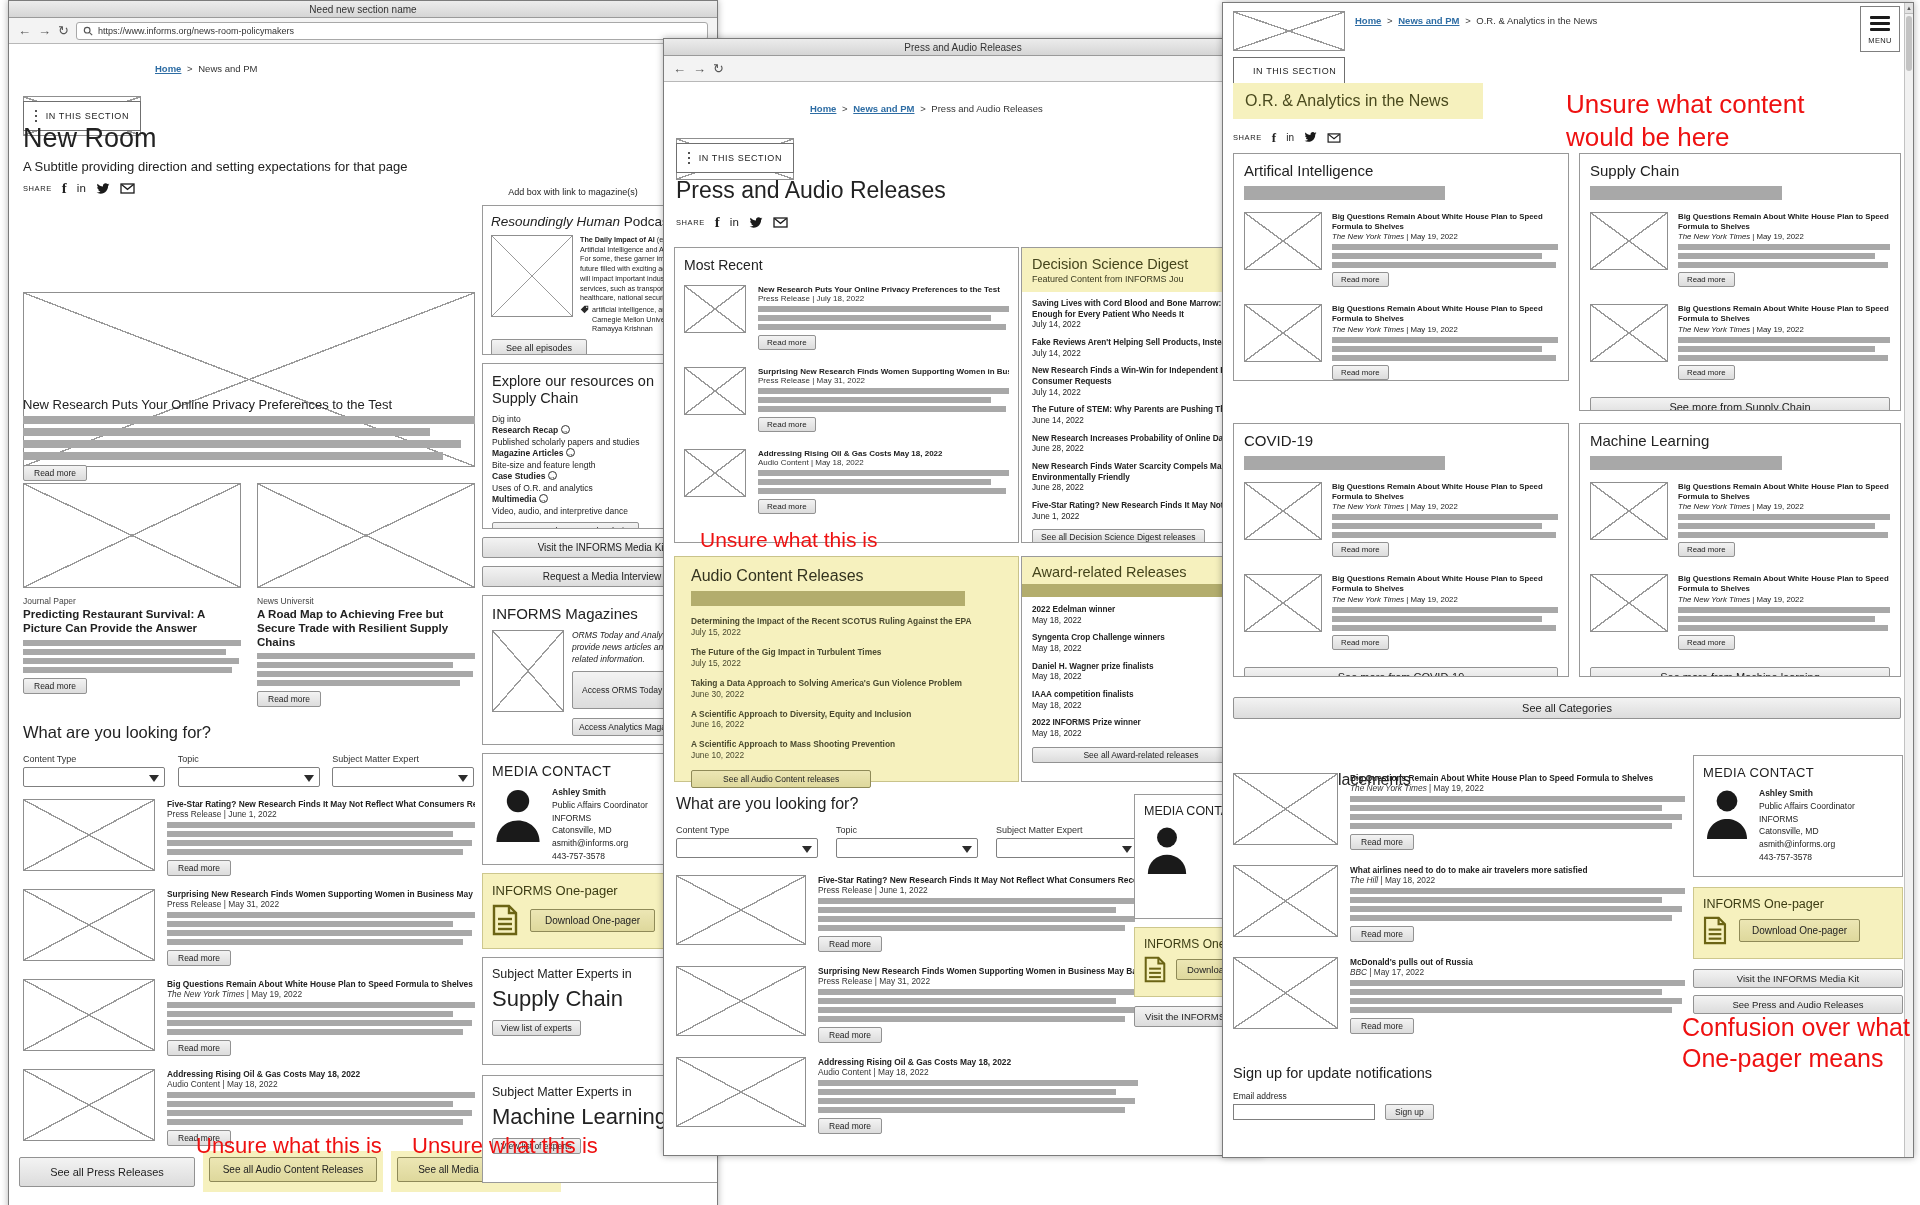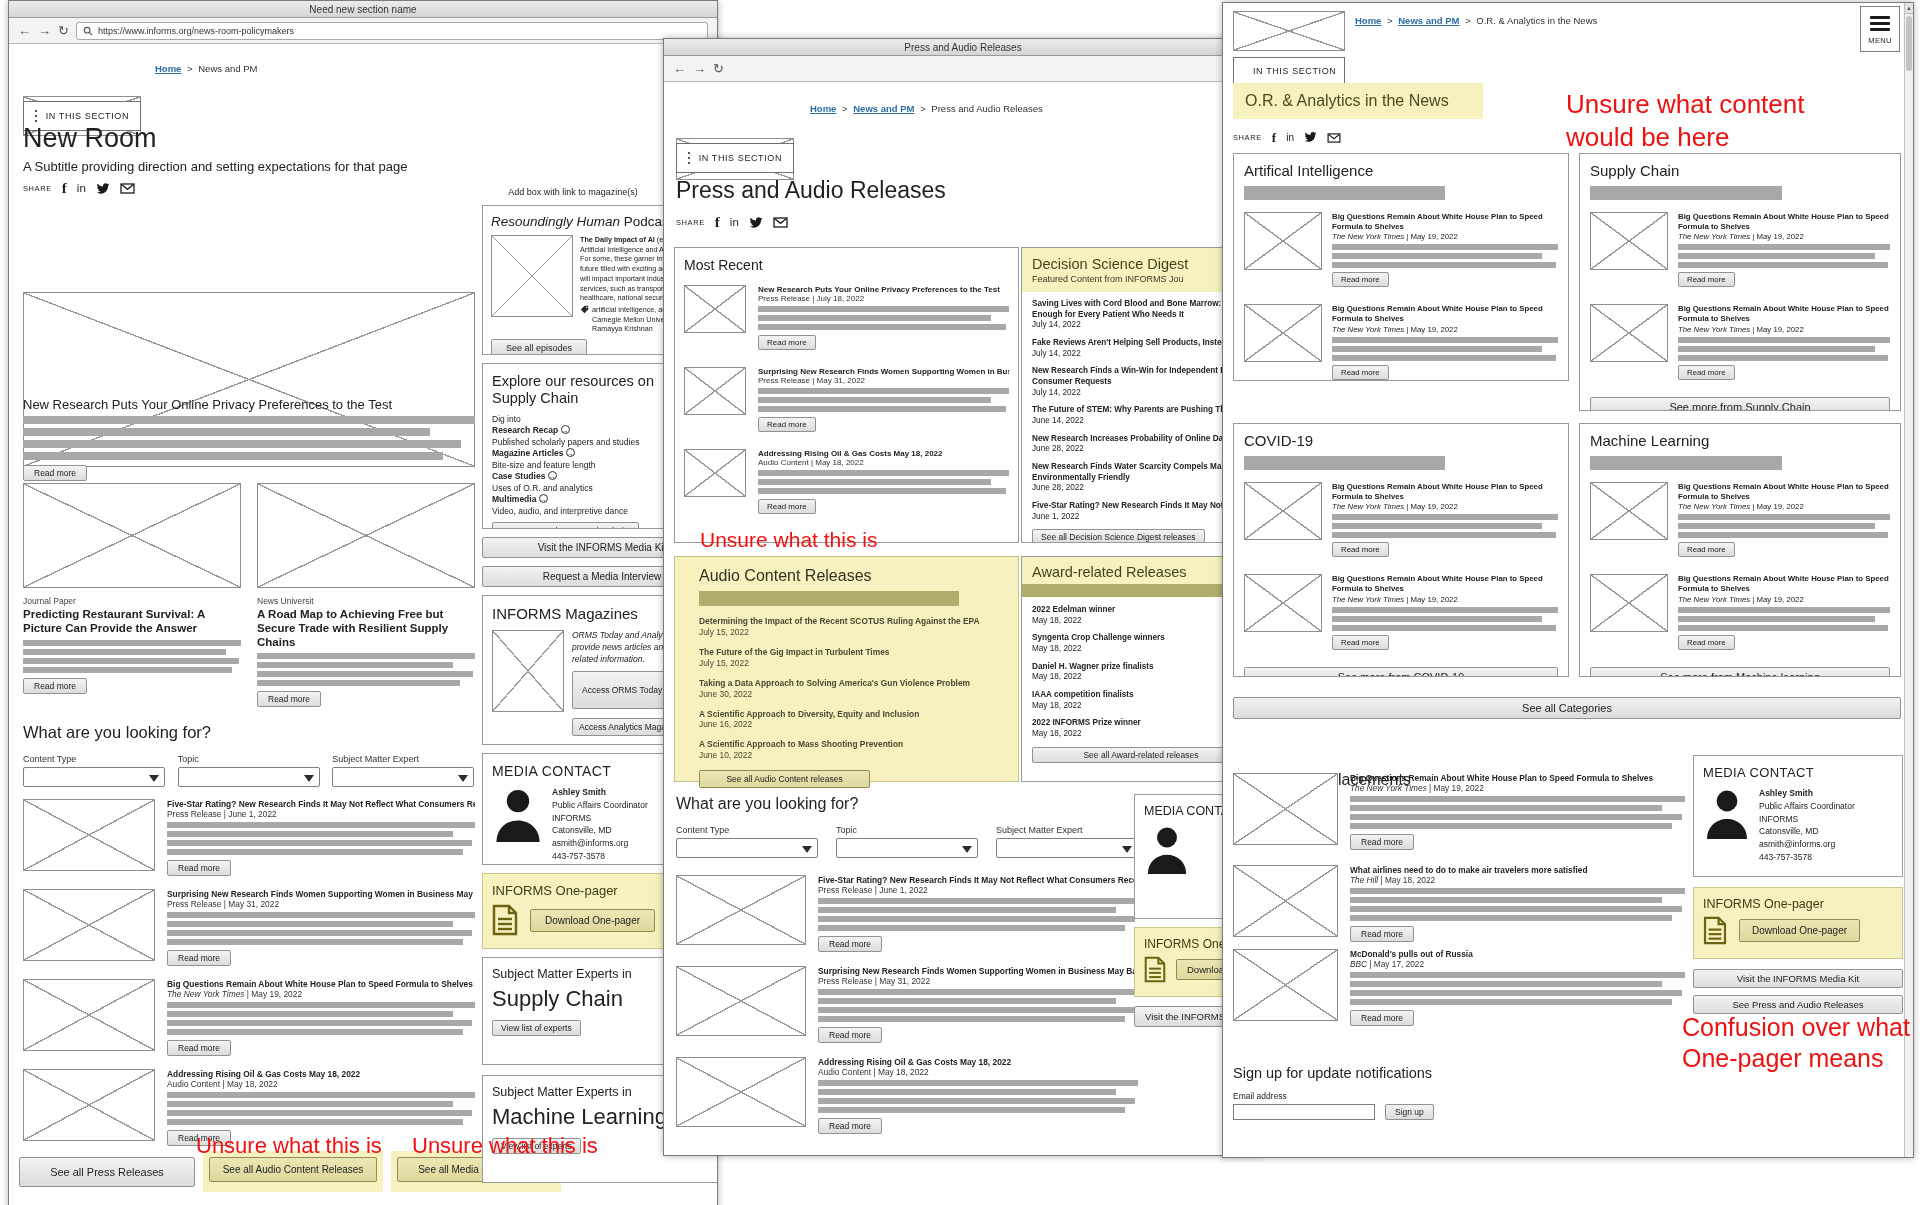--- a/index.html
+++ b/index.html
@@ -469,21 +469,21 @@
             <div class="d">June 28, 2022</div>
           </div>
         <div class="dsd-it">
             <div class="l nw">Five-Star Rating? New Research Finds It May Not R</div>
             <div class="d">June 1, 2022</div>
           </div>
         <span class="btn" style="font-size:8.5px;padding:2px 8px">See all Decision Science Digest releases</span>
       </div>
     </div>
 
-    <div class="abs ybox" style="left:10px;top:517px;width:345px;height:226px;padding:10px 24px;border:1px solid #c9c38b">
+    <div class="abs ybox" style="left:10px;top:517px;width:345px;height:226px;padding:10px 16px;border:1px solid #c9c38b">
       <div style="font-size:16px;color:#33331f">Audio Content Releases</div>
       <div class="obar" style="width:88%;margin:6px 0 10px"></div>
       <div class="aud-it">
           <div class="l nw">Determining the Impact of the Recent SCOTUS Ruling Against the EPA</div>
           <div class="d">July 15, 2022</div>
         </div>
       <div class="aud-it">
           <div class="l nw">The Future of the Gig Impact in Turbulent Times</div>
           <div class="d">July 15, 2022</div>
         </div>
@@ -806,21 +806,21 @@
           <div class="a-m" style="font-size:8.3px"><span class="it">The New York Times</span><span> | May 19, 2022</span></div>
           <div>
               <div class="bar s"></div>
               <div class="bar s w93"></div>
               <div class="bar s w99"></div>
               <div class="bar s w96"></div>
             </div>
           <span class="btn rdm">Read more</span>
         </div>
       </div>
-      <div class="art" style="margin-bottom:3px">
+      <div class="art" style="margin-bottom:11px">
         <div class="xbox" style="width:105px;height:72px"></div>
         <div class="txt">
           <div class="a-t" style="font-size:8.3px">What airlines need to do to make air travelers more satisfied</div>
           <div class="a-m" style="font-size:8.3px"><span class="it">The Hill</span><span> | May 18, 2022</span></div>
           <div>
               <div class="bar s"></div>
               <div class="bar s w93"></div>
               <div class="bar s w99"></div>
               <div class="bar s w96"></div>
             </div>

